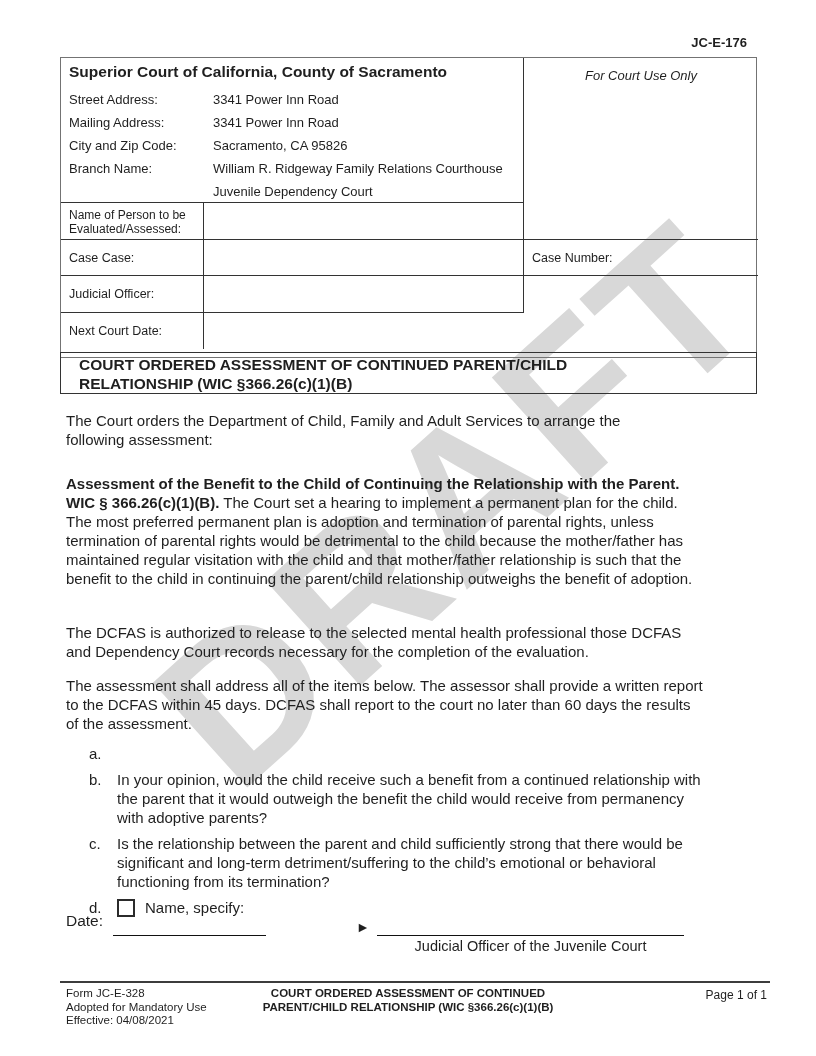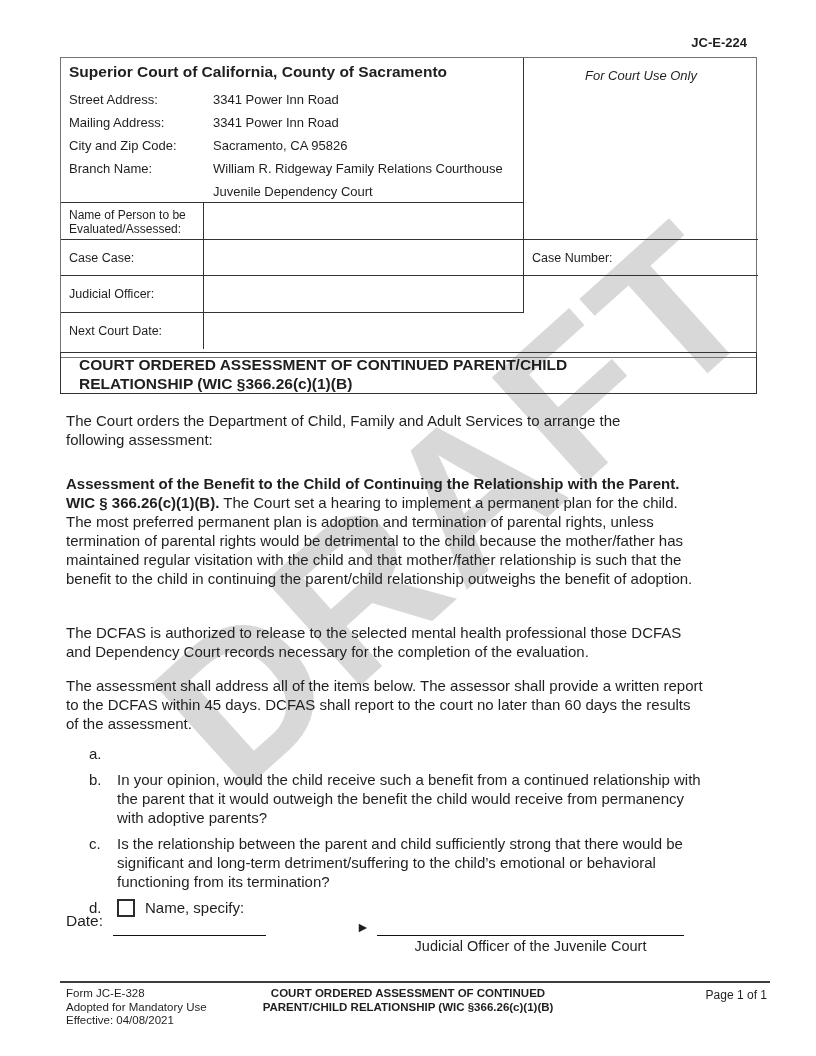--- a/index.html
+++ b/index.html
@@ -71,21 +71,21 @@
             line-height:13.5px;white-space:pre-line;}
   .f-right{right:49px;top:988px;font-size:12px;}
 </style>
 </head>
 <body>
 
 <div class="page">
 
   <div class="watermark">DRAFT</div>
 
-  <div class="z hdr-num">JC-E-224</div>
+  <div class="z hdr-num">JC-E-176</div>
 
   <div class="z tbl">
 
     <div class="cell c-court br bb">
       <div class="court-title">Superior Court of California, County of Sacramento</div>
       <div class="addr-row">
         <span class="addr-label">Street Address:</span><span>3341 Power Inn Road</span>
       </div>
       <div class="addr-row">
         <span class="addr-label">Mailing Address:</span><span>3341 Power Inn Road</span>

